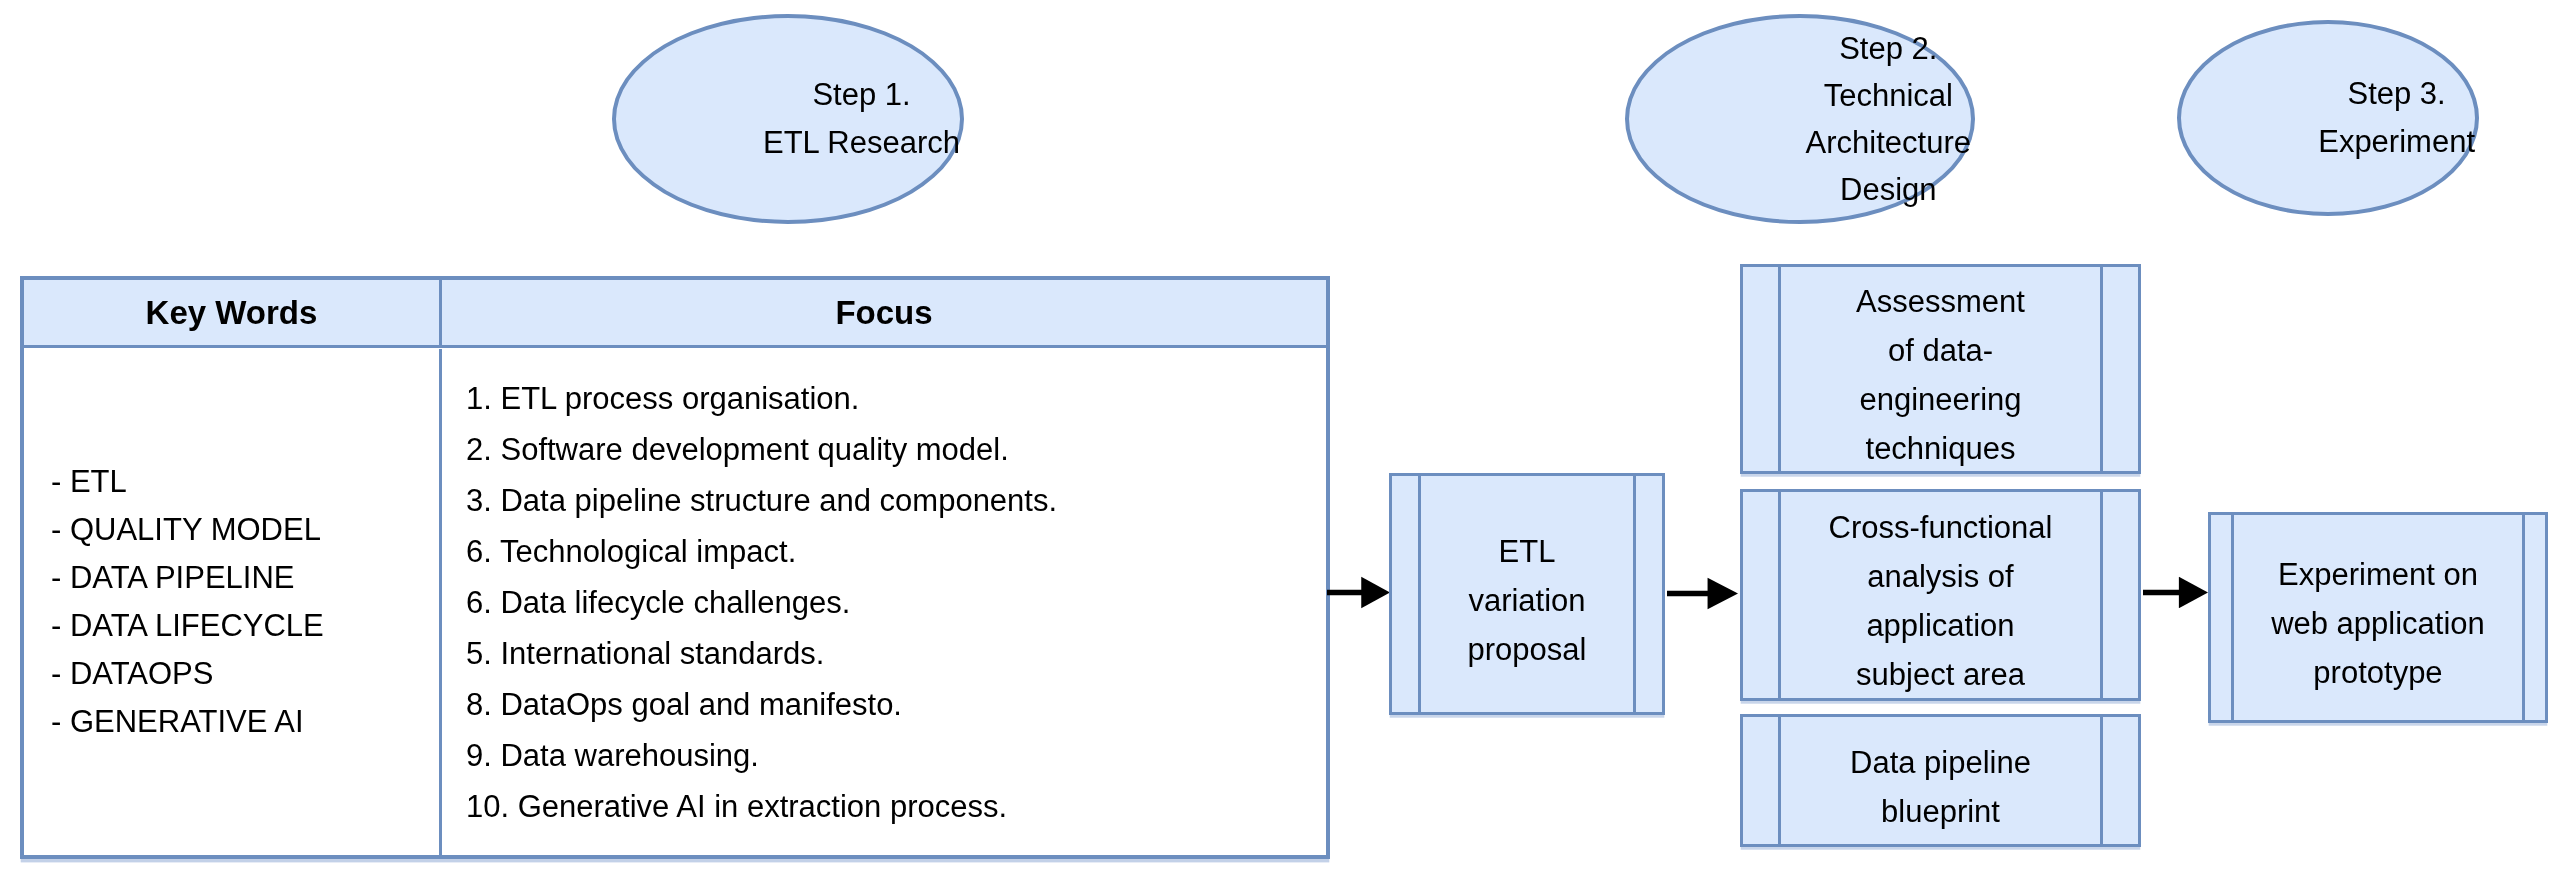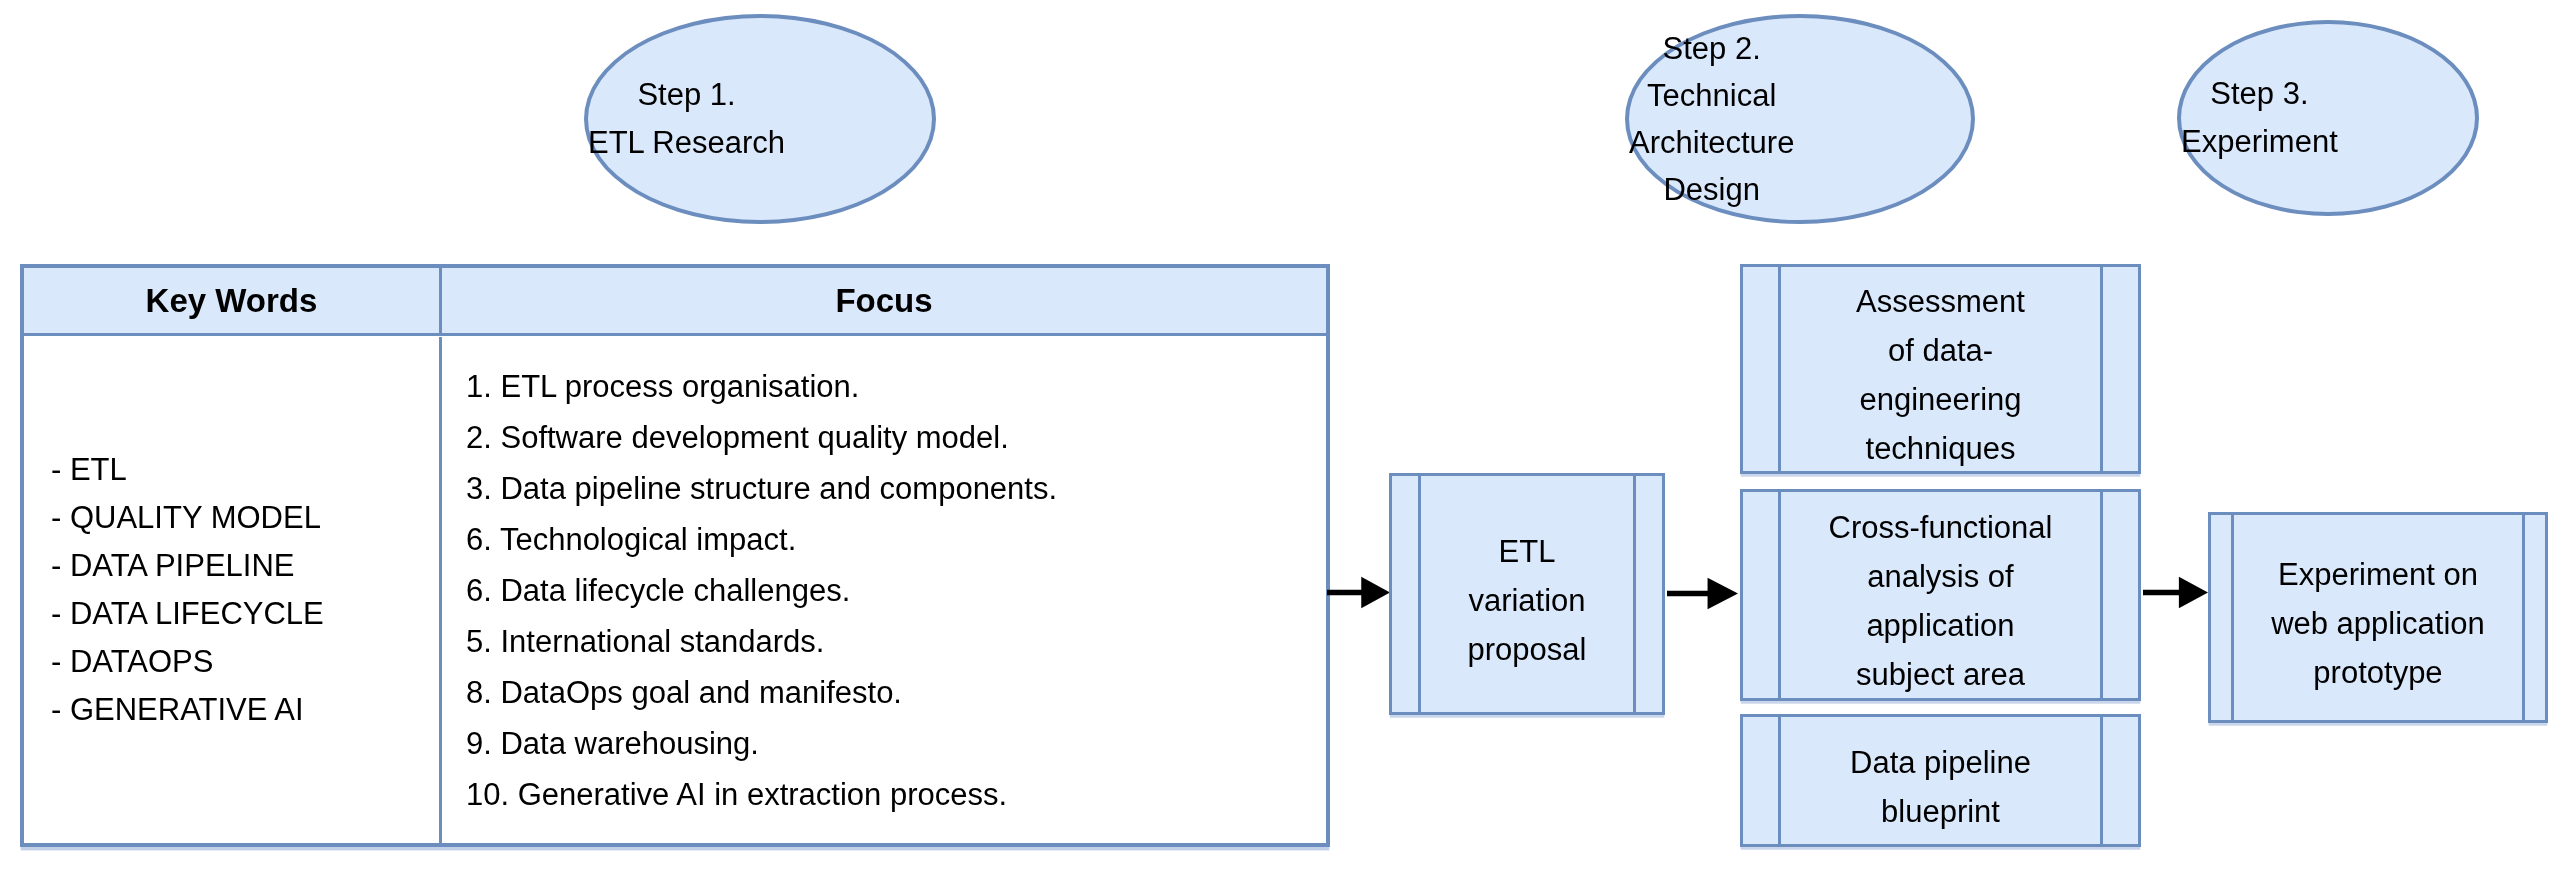--- a/index.html
+++ b/index.html
@@ -6,28 +6,28 @@
   html,body{margin:0;padding:0;background:#ffffff;}
   body{font-family:"Liberation Sans", sans-serif; color:var(--color-text,#000);}
   .canvas{position:relative;width:2576px;height:876px;background:#ffffff;overflow:hidden;}
 
   
   .ellipse{
     position:absolute; box-sizing:border-box;
     background:var(--color-fill,#dae8fc);
     border:4.1px solid var(--color-stroke,#6c8ebf);
     border-radius:50%;
-    display:flex; align-items:center; justify-content:flex-start;
+    display:flex; align-items:center; justify-content:flex-end;
     text-align:center; font-size:31px; line-height:48px;
     white-space:pre-line;
   }
 
   
   .ktable{
-    position:absolute; left:20px; top:264px; width:1310px; height:583px;
+    position:absolute; left:20px; top:276px; width:1310px; height:583px;
     box-sizing:border-box; background:#fff;
     border:4.1px solid var(--color-stroke,#6c8ebf);
     box-shadow:0 4.1px 0 -0.7px rgba(145,172,214,.55);
   }
   .thead{position:absolute; left:0; right:0; top:0; height:65px;
     background:var(--color-fill,#dae8fc);
     border-bottom:3.4px solid var(--color-stroke,#6c8ebf);
     display:flex;}
   .th{display:flex; align-items:center; justify-content:center;
     font-weight:bold; font-size:33px; box-sizing:border-box;}
@@ -55,21 +55,21 @@
   .pbox .label{font-size:31px; line-height:49px; text-align:center; white-space:pre-line;margin-top:12px;}
 
   
   .arrow{position:absolute; color:var(--color-arrow,#000);}
 </style>
 </head>
 <body>
 
 <div class="canvas">
 
-  <div class="ellipse" style="left:584px; top:13.6px; width:352px; height:210px;">
+  <div class="ellipse" style="left:612px; top:13.6px; width:352px; height:210px;">
     <span>Step 1.
 ETL Research</span>
   </div>
 
   <div class="ellipse" style="left:1625px; top:13.6px; width:350px; height:210px; line-height:47px;">
     <span>Step 2.
 Technical
 Architecture
 Design</span>
   </div>

